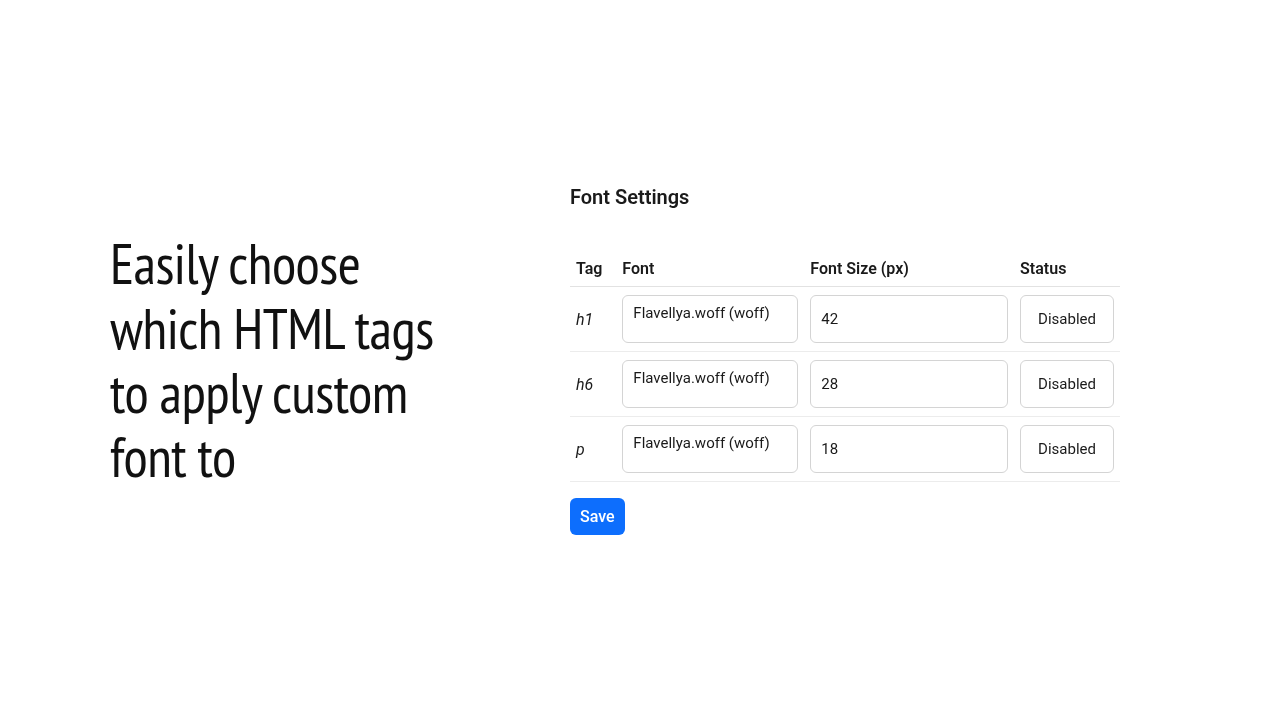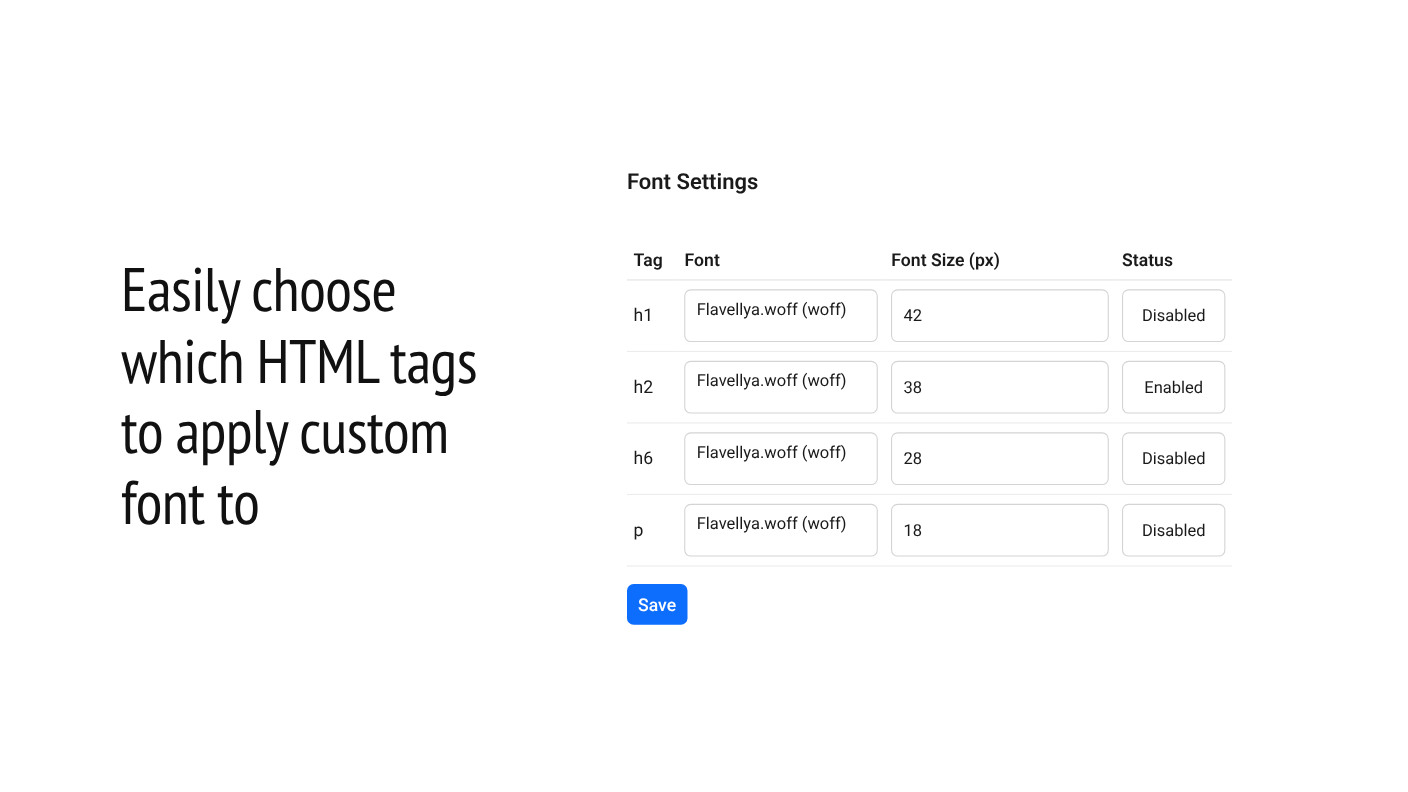--- a/index.html
+++ b/index.html
@@ -61,20 +61,21 @@
   }
   tbody td {
     padding: 8px 6px;
     border-bottom: 1px solid #ececec;
     vertical-align: middle;
   }
   .tag-cell {
     font-size: 16px;
     color: #1a1a1a;
     width: 42px;
+    font-style: italic;
   }
   .font-cell { width: 170px; }
   .size-cell { width: 190px; }
   .status-cell { width: 90px; }
   .select-like, .input-like, .status-btn {
     width: 100%;
     height: 48px;
     border: 1px solid #d4d4d4;
     border-radius: 6px;
     background: #ffffff;
@@ -141,32 +142,20 @@
               <div class="select-like">Flavellya.woff (woff)</div>
             </td>
           <td class="size-cell">
               <div class="input-like">42</div>
             </td>
           <td class="status-cell">
               <div class="status-btn">Disabled</div>
             </td>
         </tr>
         <tr>
-          <td class="tag-cell">h2</td>
-          <td class="font-cell">
-              <div class="select-like">Flavellya.woff (woff)</div>
-            </td>
-          <td class="size-cell">
-              <div class="input-like">38</div>
-            </td>
-          <td class="status-cell">
-              <div class="status-btn">Enabled</div>
-            </td>
-        </tr>
-        <tr>
           <td class="tag-cell">h6</td>
           <td class="font-cell">
               <div class="select-like">Flavellya.woff (woff)</div>
             </td>
           <td class="size-cell">
               <div class="input-like">28</div>
             </td>
           <td class="status-cell">
               <div class="status-btn">Disabled</div>
             </td>

